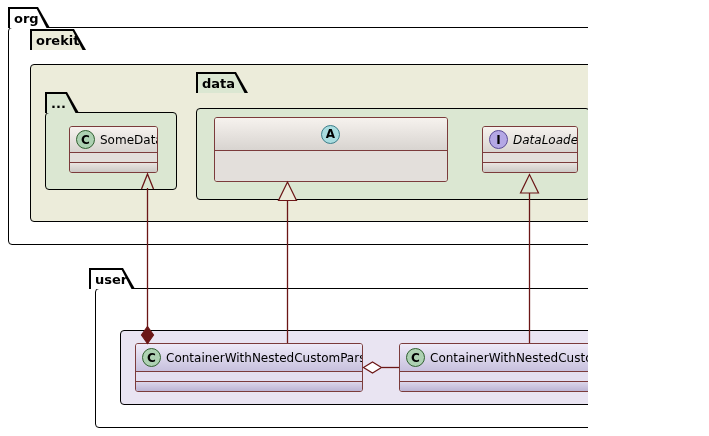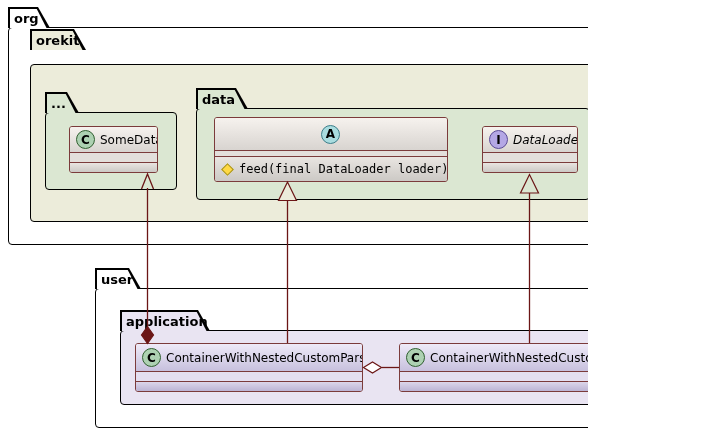--- a/index.html
+++ b/index.html
@@ -93,21 +93,21 @@
   </div>
 
   <div class="pkg-body bg-green" style="left:45px;top:112px;width:132px;height:78px"></div>
   <div class="pkg-tab" style="left:45px;top:92px;width:34px;height:21px">
     <span class="tab-border"></span>
     <span class="tab-fill bg-green"></span>
     <span class="tab-label">...</span>
   </div>
 
   <div class="pkg-body bg-green" style="left:196px;top:108px;width:394px;height:92px"></div>
-  <div class="pkg-tab" style="left:196px;top:88px;width:52px;height:21px">
+  <div class="pkg-tab" style="left:196px;top:72px;width:52px;height:21px">
     <span class="tab-border"></span>
     <span class="tab-fill bg-green"></span>
     <span class="tab-label">data</span>
   </div>
 
   <div class="cls green" style="left:69px;top:126px;width:89px;height:47px">
     <div class="cls-header" style="height:26px">
       <span class="spot spot-c">
           <span>C</span>
         </span>
@@ -117,52 +117,41 @@
     <div class="comp c2"></div>
   </div>
 
   <div class="cls green" style="left:214px;top:117px;width:234px;height:65px">
     <div class="cls-header" style="height:33px;justify-content:center">
       <span class="spot spot-a">
           <span>A</span>
         </span>
     </div>
     <div class="comp c1" style="height:6px"></div>
-    <div class="comp c2">
-      <div class="method-row">
-        <span class="vis-diamond"></span>
-        <span class="method-text">feed(final DataLoader loader)</span>
-      </div>
-    </div>
   </div>
 
   <div class="cls green" style="left:482px;top:126px;width:96px;height:47px">
     <div class="cls-header" style="height:26px">
       <span class="spot spot-i">
           <span>I</span>
         </span>
       <span class="cls-name italic">DataLoader</span>
     </div>
     <div class="comp c1" style="height:10px"></div>
     <div class="comp c2"></div>
   </div>
 
   <div class="pkg-body bg-white" style="left:95px;top:288px;width:608px;height:140px"></div>
-  <div class="pkg-tab" style="left:95px;top:268px;width:46px;height:21px">
+  <div class="pkg-tab" style="left:89px;top:268px;width:46px;height:21px">
     <span class="tab-border"></span>
     <span class="tab-fill bg-white"></span>
     <span class="tab-label">user</span>
   </div>
 
   <div class="pkg-body bg-lavender" style="left:120px;top:330px;width:560px;height:75px"></div>
-  <div class="pkg-tab" style="left:120px;top:310px;width:90px;height:21px">
-    <span class="tab-border"></span>
-    <span class="tab-fill bg-lavender"></span>
-    <span class="tab-label">application</span>
-  </div>
 
   <div class="cls purple" style="left:135px;top:343px;width:228px;height:49px">
     <div class="cls-header" style="height:28px">
       <span class="spot spot-c">
           <span>C</span>
         </span>
       <span class="cls-name">ContainerWithNestedCustomParser</span>
     </div>
     <div class="comp c1" style="height:10px"></div>
     <div class="comp c2"></div>

